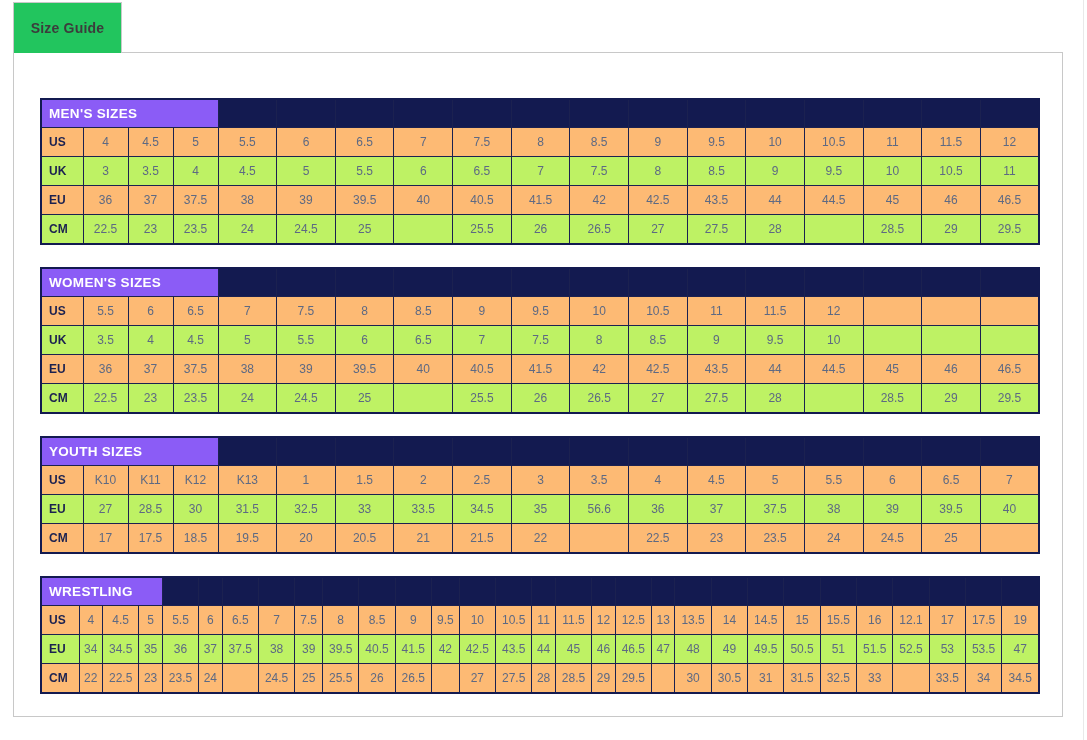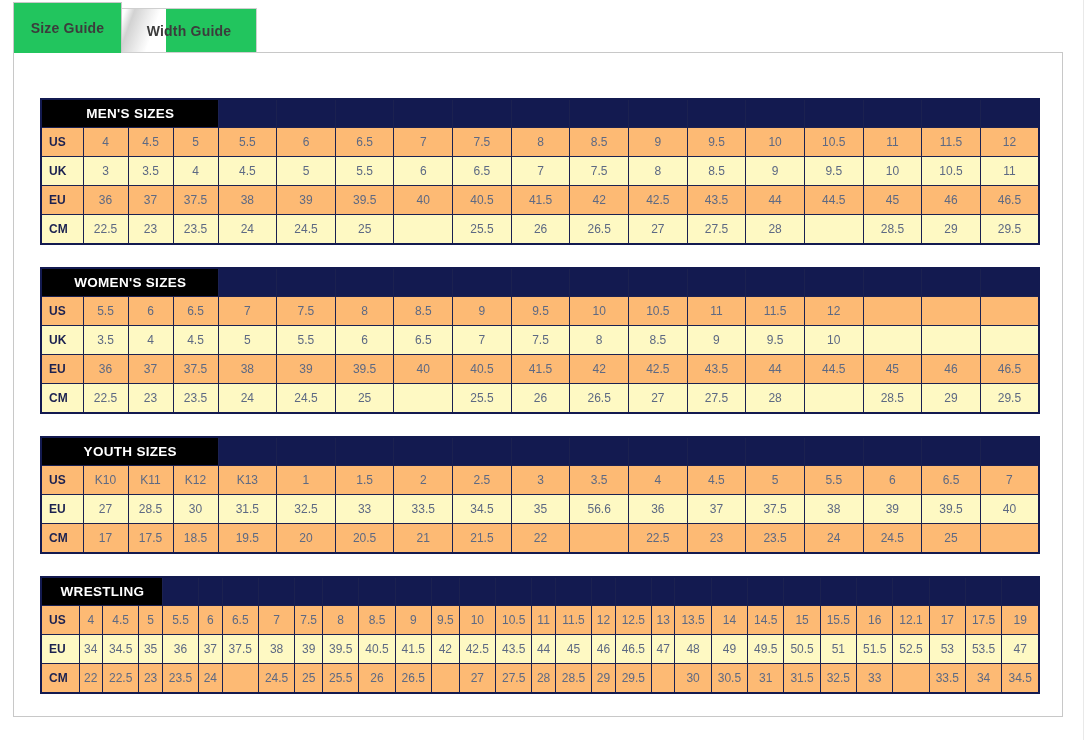--- a/index.html
+++ b/index.html
@@ -30,52 +30,48 @@
     background:#fff;border:1px solid #c8c8c8;padding:45px 22px 0 26px;
   }
   
   table.size-table{
     border-collapse:collapse;width:100%;margin:0 0 22px 0;
     border:2px solid #131a50;
   }
   table.size-table.cols17{table-layout:fixed;}
   table.size-table th,table.size-table td{border:1px solid #1b2150;box-sizing:border-box;}
   .title-cell{
-    background:#000000;color:#ffffff;text-align:center;font-size:13.5px;font-weight:bold;
+    background:#8b5cf6;color:#ffffff;text-align:left;font-size:13.5px;font-weight:bold;
     letter-spacing:.3px;padding:6px 6px 6px 7px;white-space:nowrap;
     border-left-color:#131a50 !important;
   }
   .head-cell{background:#131a50;height:27px;padding:0;}
   .title-cell,.head-cell{border-left:1px solid #fff;border-right:1px solid #fff;}
   .label-cell{
     color:#1b2150;font-size:12px;font-weight:bold;text-align:left;
     padding:7px 4px 7px 7px;white-space:nowrap;
   }
   td.value-cell{
     color:#5d6983;font-size:12px;text-align:center;padding:7px 2px;height:14px;
     white-space:nowrap;
   }
   tr.alt{background:#fdba74;}
-  tr.plain{background:#fef9c3;}
+  tr.plain{background:#bef264;}
   table.cols17 col.label-col{width:42px;}
   table.cols17 col.narrow{width:45px;}
   table.cols29 col.label-col{width:38px;}
   
   .right-edge-line{position:absolute;left:1083px;top:0;width:1px;height:740px;background:#e9e9e9;}
 </style>
 </head>
 <body>
 
 <div class="stage">
   <div class="tab tab-active">
     <span class="tab-label">Size Guide</span>
-  </div>
-  <div class="tab tab-inactive">
-    <span class="fold"></span>
-    <span class="tab-label">Width Guide</span>
   </div>
 
   <div class="panel">
     <div id="tables">
         <table class="size-table cols17">
           <colgroup>
             <col class="label-col">
             <col class="value-col narrow">
             <col class="value-col narrow">
             <col class="value-col narrow">

